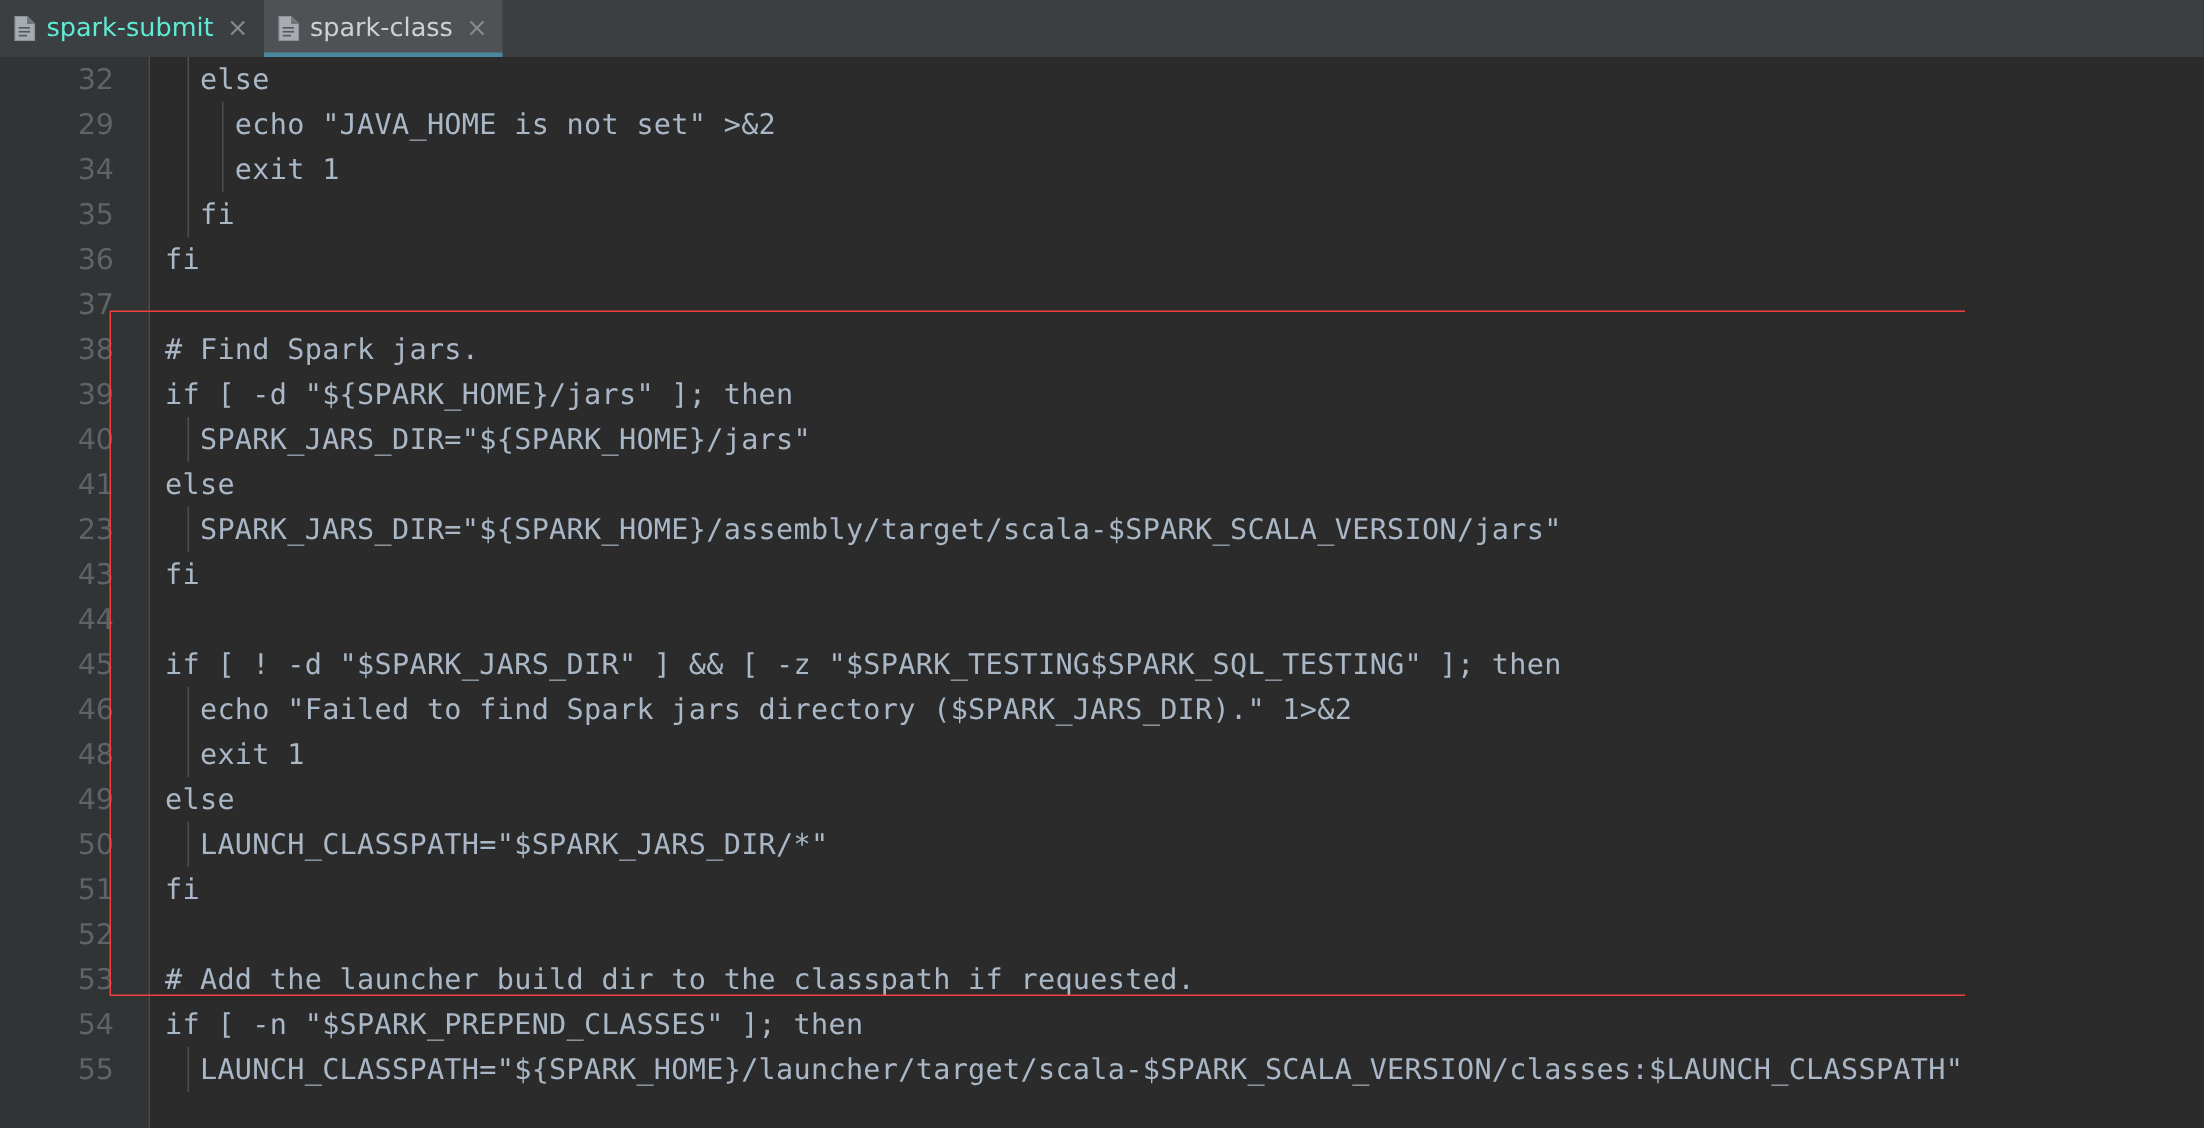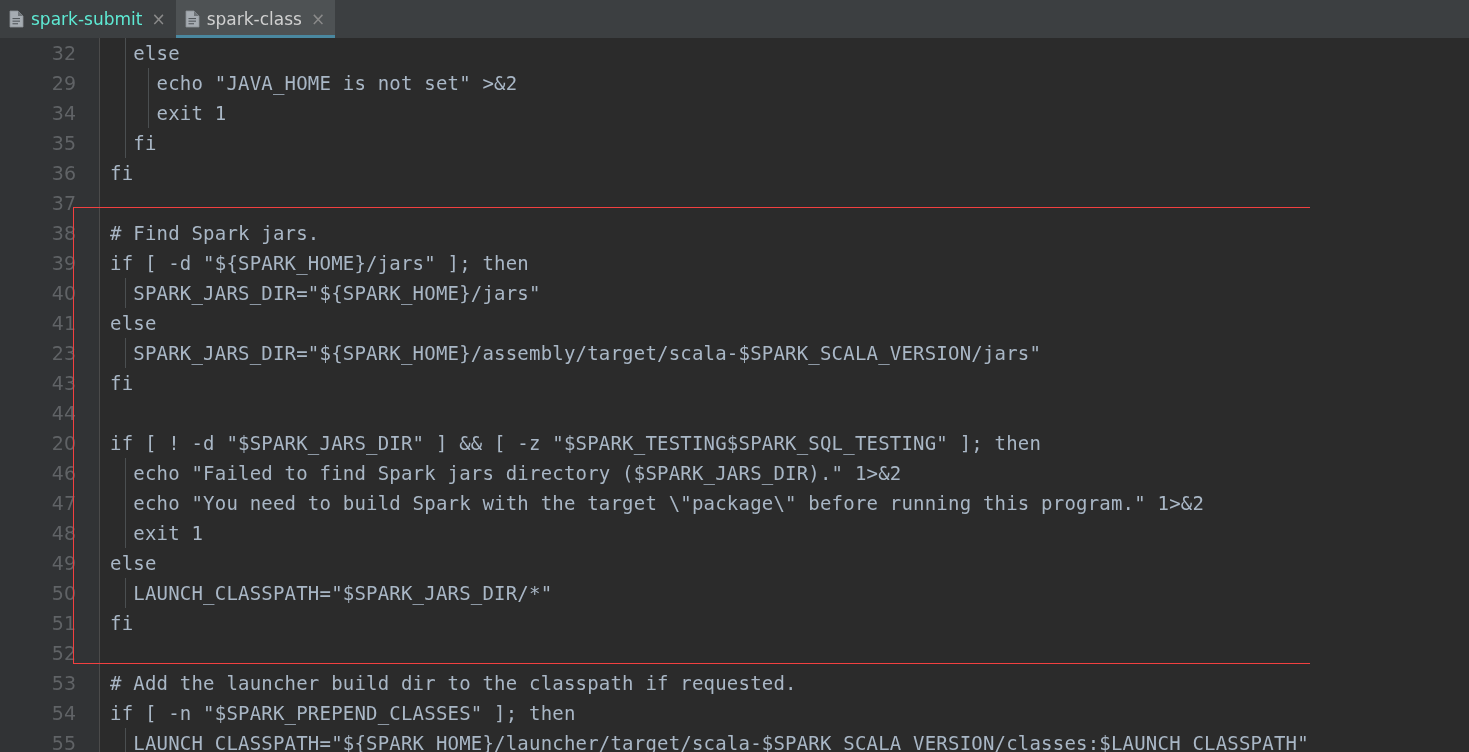--- a/index.html
+++ b/index.html
@@ -175,23 +175,22 @@
       <div class="row"><span class="ln">35</span><span class="guide g1"></span><span class="code">  fi</span></div>
       <div class="row"><span class="ln">36</span><span class="code">fi</span></div>
       <div class="row"><span class="ln">37</span><span class="code"></span></div>
       <div class="row"><span class="ln">38</span><span class="code"># Find Spark jars.</span></div>
       <div class="row"><span class="ln">39</span><span class="code">if [ -d "${SPARK_HOME}/jars" ]; then</span></div>
       <div class="row"><span class="ln">40</span><span class="guide g1"></span><span class="code">  SPARK_JARS_DIR="${SPARK_HOME}/jars"</span></div>
       <div class="row"><span class="ln">41</span><span class="code">else</span></div>
       <div class="row"><span class="ln">23</span><span class="guide g1"></span><span class="code">  SPARK_JARS_DIR="${SPARK_HOME}/assembly/target/scala-$SPARK_SCALA_VERSION/jars"</span></div>
       <div class="row"><span class="ln">43</span><span class="code">fi</span></div>
       <div class="row"><span class="ln">44</span><span class="code"></span></div>
-      <div class="row"><span class="ln">20</span><span class="code">if [ ! -d "$SPARK_JARS_DIR" ] &amp;&amp; [ -z "$SPARK_TESTING$SPARK_SQL_TESTING" ]; then</span></div>
+      <div class="row"><span class="ln">45</span><span class="code">if [ ! -d "$SPARK_JARS_DIR" ] &amp;&amp; [ -z "$SPARK_TESTING$SPARK_SQL_TESTING" ]; then</span></div>
       <div class="row"><span class="ln">46</span><span class="guide g1"></span><span class="code">  echo "Failed to find Spark jars directory ($SPARK_JARS_DIR)." 1&gt;&amp;2</span></div>
-      <div class="row"><span class="ln">47</span><span class="guide g1"></span><span class="code">  echo "You need to build Spark with the target \"package\" before running this program." 1&gt;&amp;2</span></div>
       <div class="row"><span class="ln">48</span><span class="guide g1"></span><span class="code">  exit 1</span></div>
       <div class="row"><span class="ln">49</span><span class="code">else</span></div>
       <div class="row"><span class="ln">50</span><span class="guide g1"></span><span class="code">  LAUNCH_CLASSPATH="$SPARK_JARS_DIR/*"</span></div>
       <div class="row"><span class="ln">51</span><span class="code">fi</span></div>
       <div class="row"><span class="ln">52</span><span class="code"></span></div>
       <div class="row"><span class="ln">53</span><span class="code"># Add the launcher build dir to the classpath if requested.</span></div>
       <div class="row"><span class="ln">54</span><span class="code">if [ -n "$SPARK_PREPEND_CLASSES" ]; then</span></div>
       <div class="row"><span class="ln">55</span><span class="guide g1"></span><span class="code">  LAUNCH_CLASSPATH="${SPARK_HOME}/launcher/target/scala-$SPARK_SCALA_VERSION/classes:$LAUNCH_CLASSPATH"</span></div>
     </div>
   <div class="redbox" id="redbox" style="top: 169px; height: 457px; border-color: rgb(242, 64, 64);"></div>

